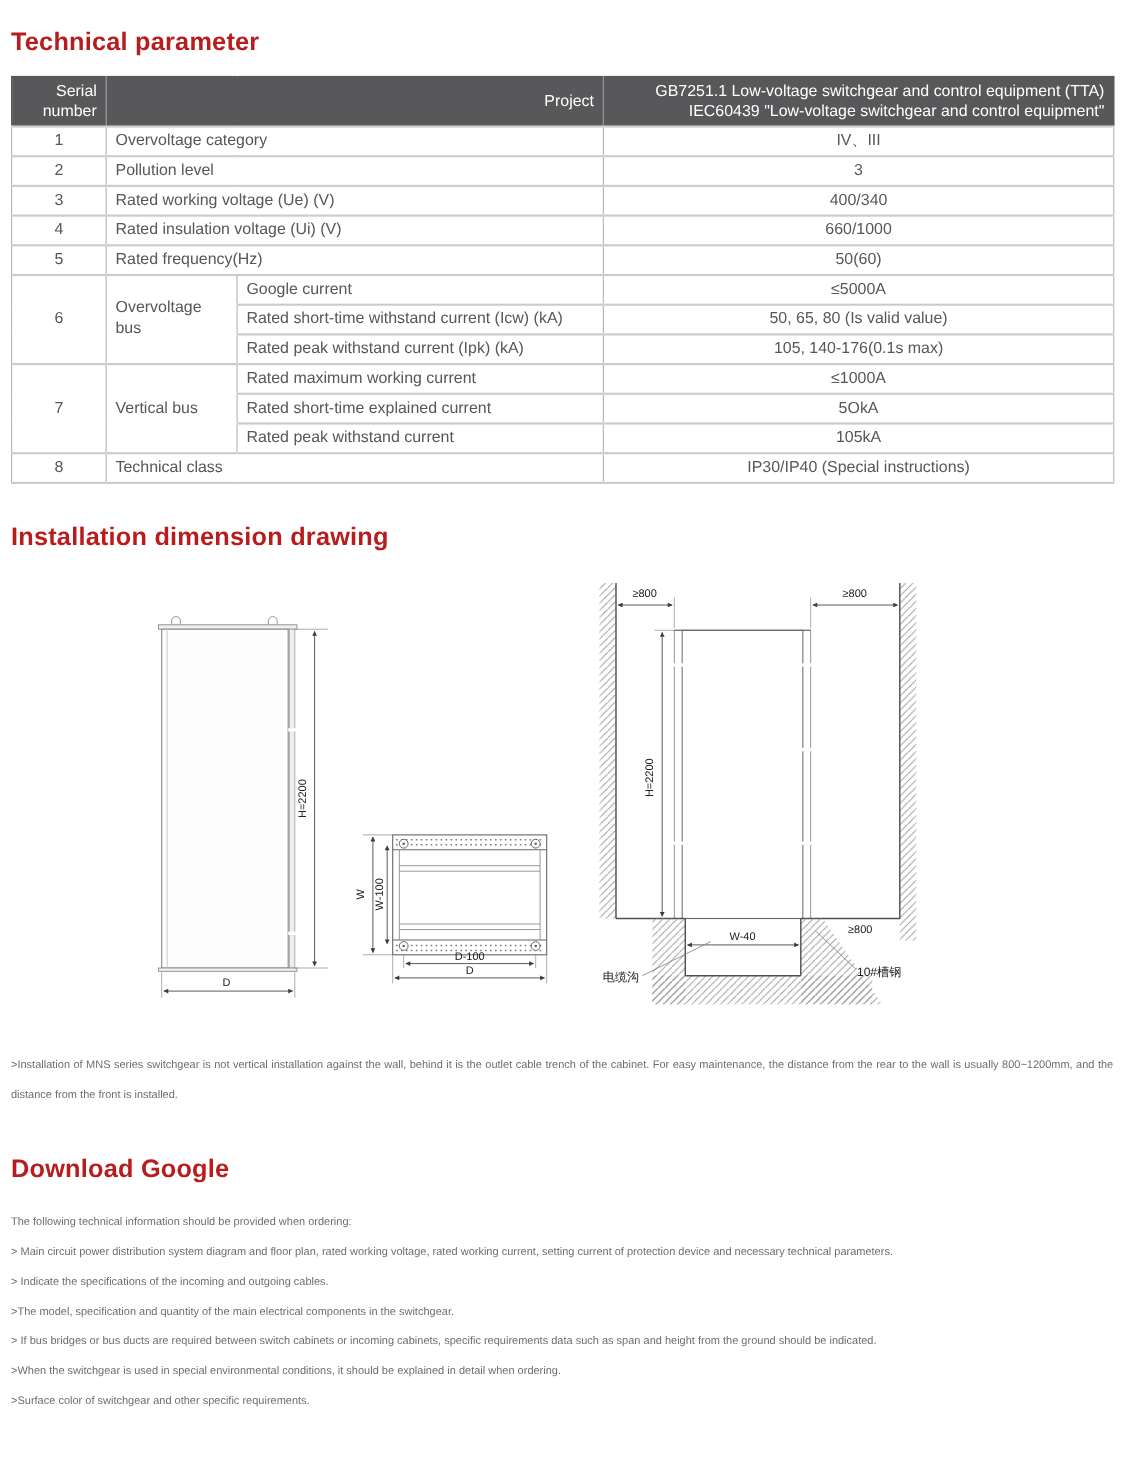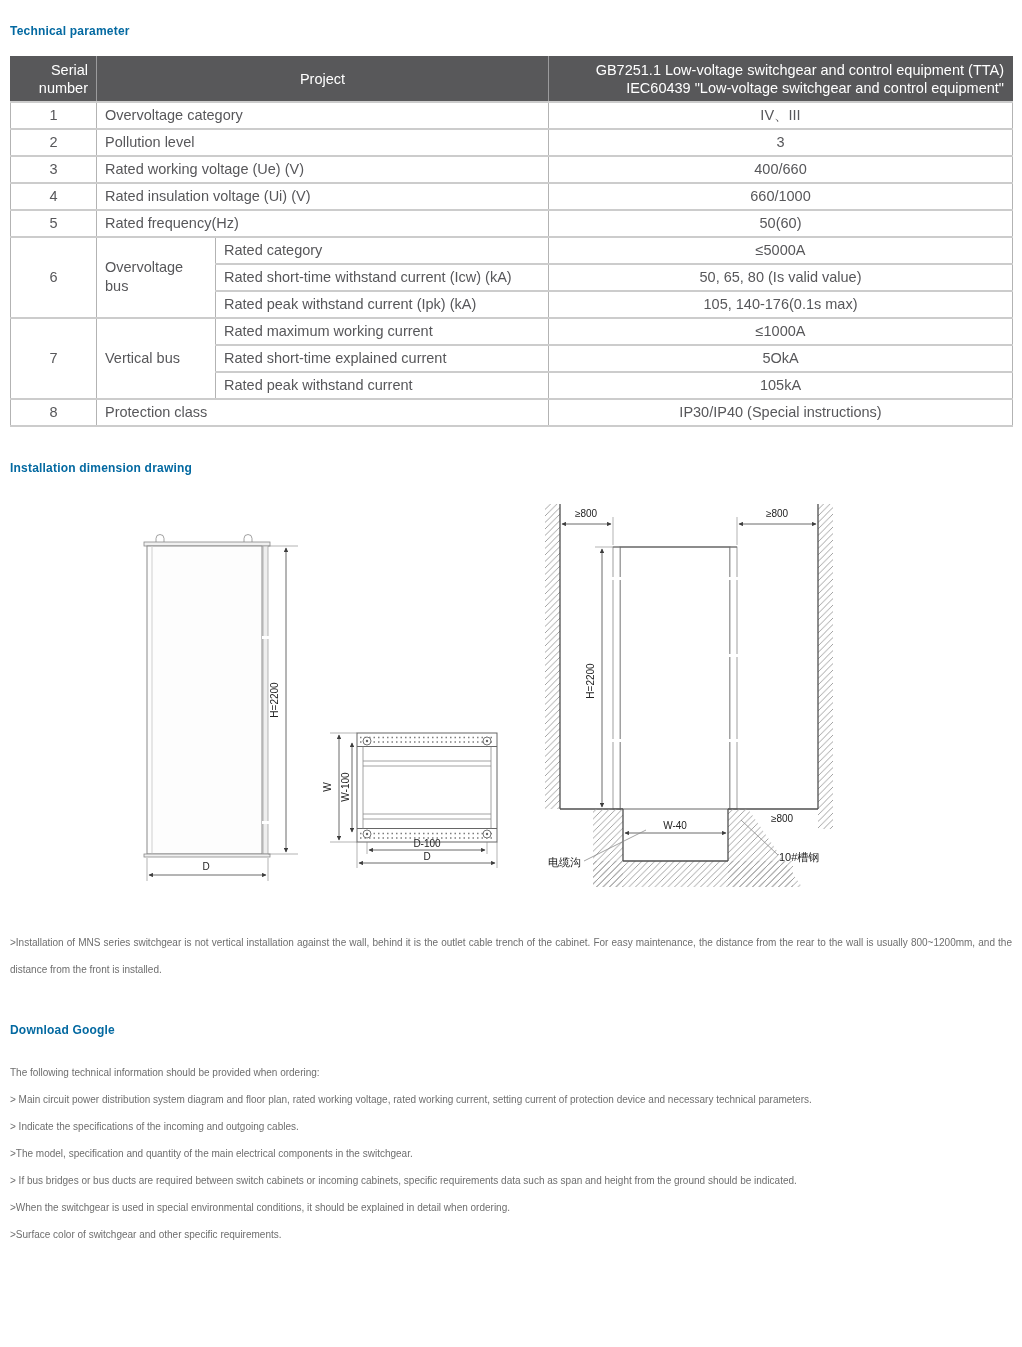--- a/index.html
+++ b/index.html
@@ -3,21 +3,21 @@
 <meta charset="utf-8">
 <style>
   * { box-sizing: border-box; }
   html,body { margin:0; padding:0; background:#ffffff; }
   body {
     width:1022px; height:1347px; overflow:hidden;
     font-family:"Liberation Sans", sans-serif;
     color:#58585a;
   }
   .section-title {
-    color:#0369a1; font-size:12px; font-weight:bold;
+    color:#b91c1c; font-size:23px; font-weight:bold;
     margin:0 0 0 10px; letter-spacing:0.2px;
   }
   #title-tech { padding-top:24px; }
   #title-install { margin-top:34px; }
   #title-download { margin-top:40px; }
 
   table.spec {
     border-collapse:collapse; table-layout:fixed;
     width:1002px; margin:18px 0 0 10px;
     font-size:14.5px; color:#57575a;
@@ -31,21 +31,21 @@
   }
   table.spec th {
     background:#58585a; color:#ffffff; font-weight:normal;
     border:1px solid #58585a; border-right:1px solid #9b9b9d;
     padding:3px 8px; height:45px; line-height:18px; font-size:14.5px;
   }
   table.spec th:last-child { border-right:1px solid #58585a;padding-left:40px; }
   td.c { text-align:center; }
   td.l { text-align:left; }
   th.c { text-align:right;margin-top:15px; }
-  th.l { text-align:center; }
+  th.l { text-align:right; }
 
   .drawing-wrap { margin-top:14px; }
   svg { display:block; }
   .dim { stroke:#444; stroke-width:0.8; fill:none; }
   .ext { stroke:#808080; stroke-width:0.6; fill:none; }
   .thin { stroke:#8a8a8a; stroke-width:0.8; fill:none; }
   .solid { stroke:#666; stroke-width:1; fill:none; }
   .wallface { stroke:#4f4f4f; stroke-width:1.3; fill:none; }
   .dlabel { font-family:"Liberation Sans",sans-serif; font-size:10px; fill:#222; }
   .dlabel-cn { font-family:"Liberation Sans","DejaVu Sans",sans-serif; font-size:11px; fill:#222; }
@@ -85,36 +85,36 @@
     <td class="c">IV、III</td>
   </tr>
   <tr>
     <td class="c">2</td>
     <td class="l" colspan="2">Pollution level</td>
     <td class="c">3</td>
   </tr>
   <tr>
     <td class="c">3</td>
     <td class="l" colspan="2">Rated working voltage (Ue) (V)</td>
-    <td class="c">400/660</td>
+    <td class="c">400/340</td>
   </tr>
   <tr>
     <td class="c">4</td>
     <td class="l" colspan="2">Rated insulation voltage (Ui) (V)</td>
     <td class="c">660/1000</td>
   </tr>
   <tr>
     <td class="c">5</td>
     <td class="l" colspan="2">Rated frequency(Hz)</td>
     <td class="c">50(60)</td>
   </tr>
   <tr>
     <td class="c" rowspan="3">6</td>
     <td class="l" rowspan="3">Overvoltage bus</td>
-    <td class="l">Rated category</td>
+    <td class="l">Google current</td>
     <td class="c">≤5000A</td>
   </tr>
   <tr>
     <td class="l">Rated short-time withstand current (Icw) (kA)</td>
     <td class="c">50, 65, 80 (Is valid value)</td>
   </tr>
   <tr>
     <td class="l">Rated peak withstand current (Ipk) (kA)</td>
     <td class="c">105, 140-176(0.1s max)</td>
   </tr>
@@ -127,21 +127,21 @@
   <tr>
     <td class="l">Rated short-time explained current</td>
     <td class="c">5OkA</td>
   </tr>
   <tr>
     <td class="l">Rated peak withstand current</td>
     <td class="c">105kA</td>
   </tr>
   <tr>
     <td class="c">8</td>
-    <td class="l" colspan="2">Protection class</td>
+    <td class="l" colspan="2">Technical class</td>
     <td class="c">IP30/IP40 (Special instructions)</td>
   </tr>
 </tbody>
   </table>
 
 <h2 class="section-title" id="title-install">Installation dimension drawing</h2>
 
 <div class="drawing-wrap">
 <svg width="1022" height="410" viewBox="0 0 1022 410">
   <defs>

